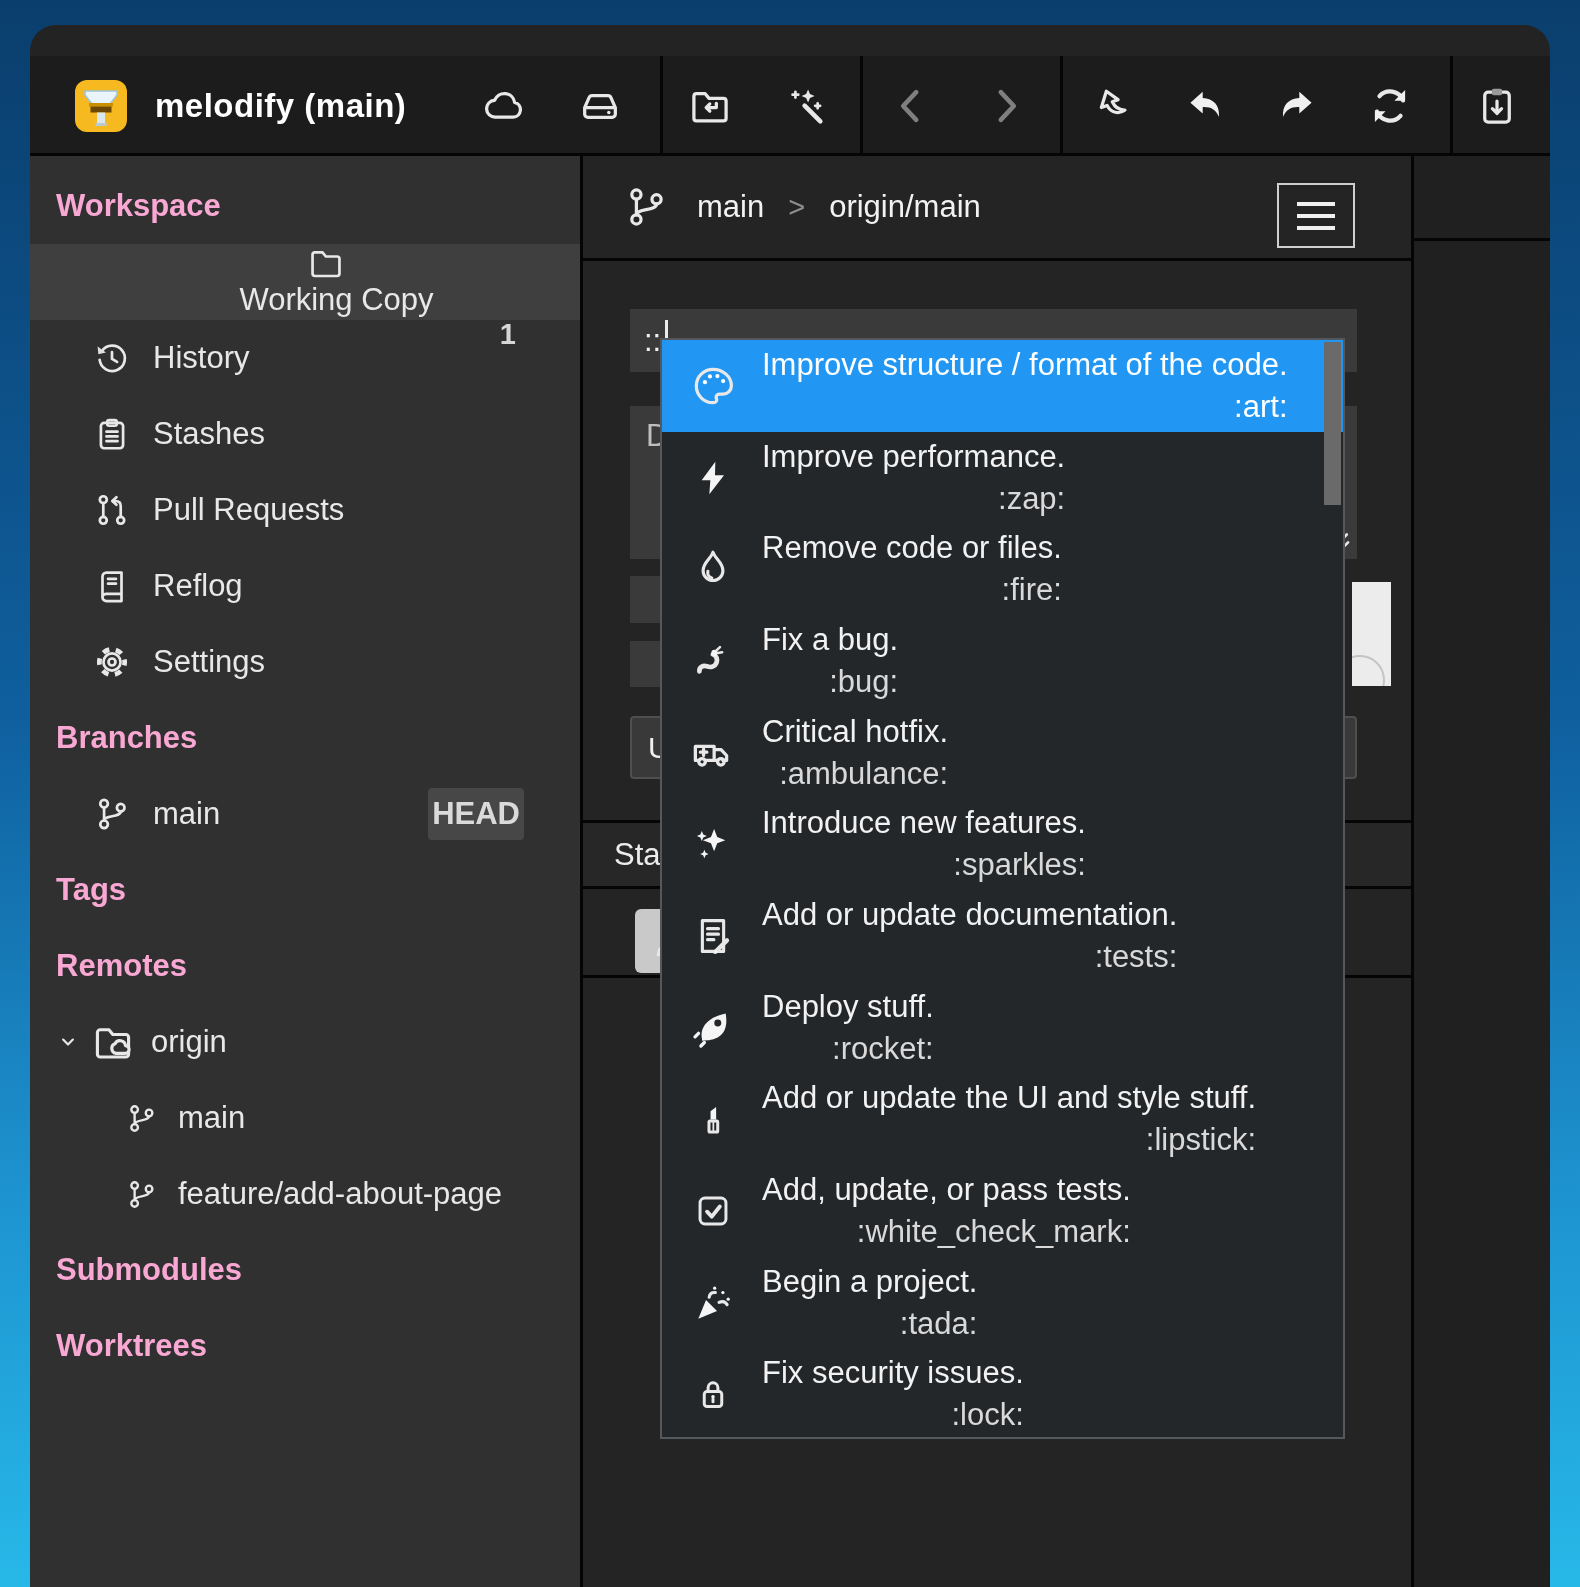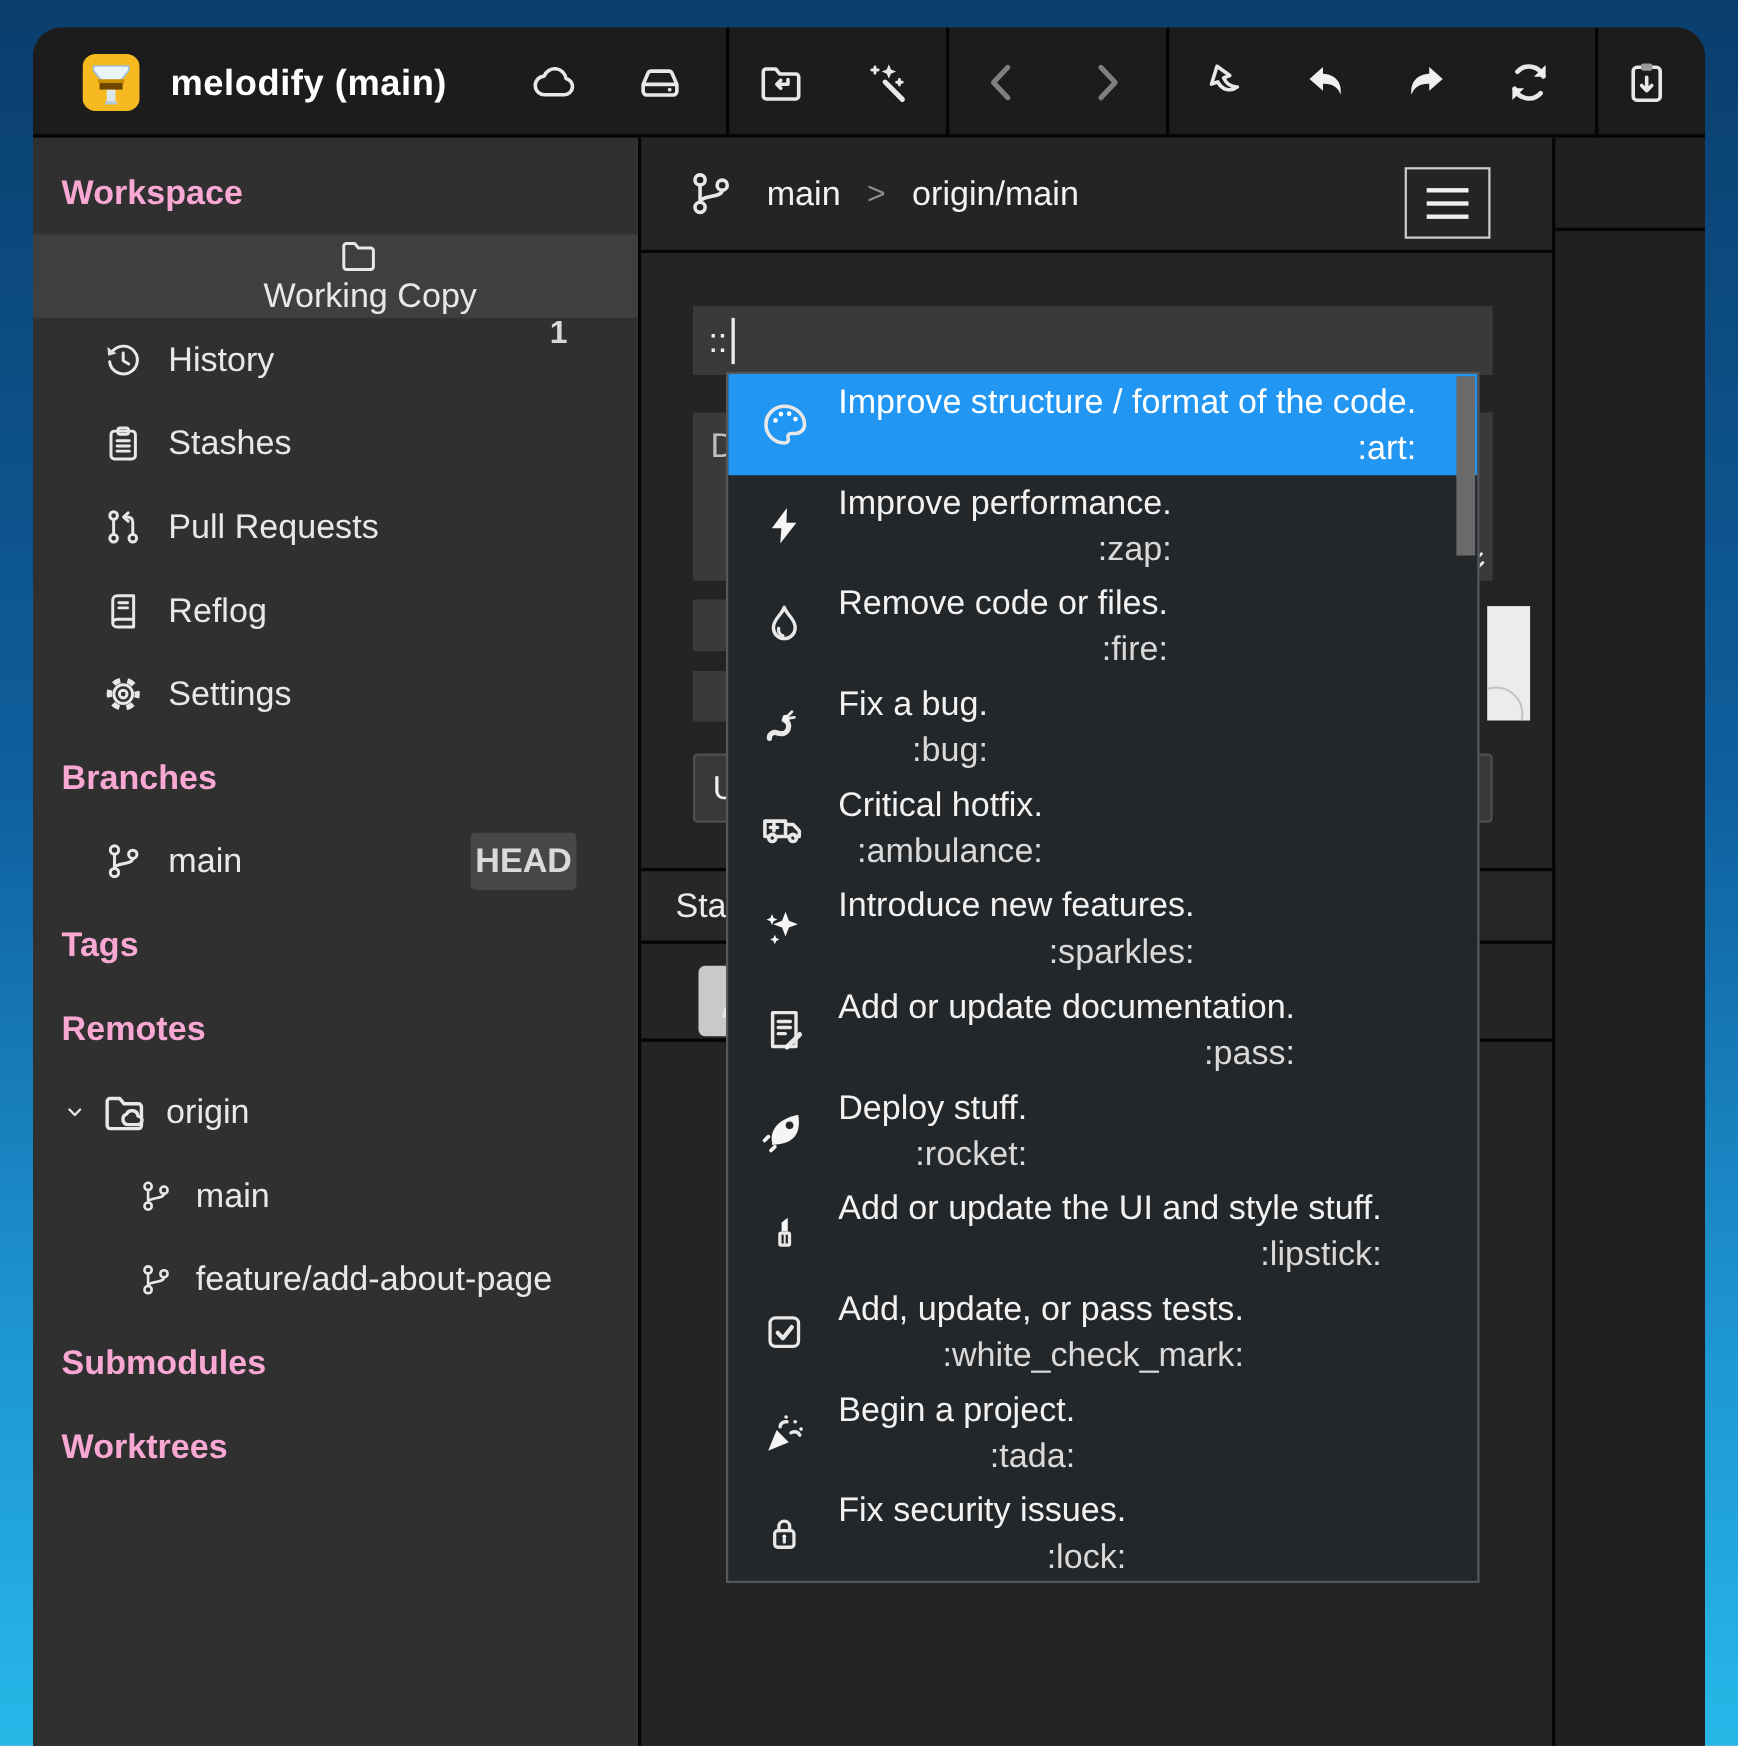--- a/index.html
+++ b/index.html
@@ -8,21 +8,21 @@
     position:relative; overflow:hidden;
     background:linear-gradient(180deg,#0a3e6d 0%,#0f5f9e 45%,#1d93cf 75%,#27b8e8 100%);
     font-family:"Liberation Sans","DejaVu Sans",sans-serif;
   }
   svg.svgi { fill:none; stroke:#e8e8e8; stroke-width:1.7; stroke-linecap:round; stroke-linejoin:round; display:block; }
 
   .window { position:absolute; left:30px; top:25px; width:1520px; height:1600px;
     background:#232323; border-radius:26px; overflow:hidden; display:flex; flex-direction:column; }
 
   
-  .titlebar { position:relative; height:100px; flex:none; background:#1c1c1c; border-bottom:3px solid #050505; }
+  .titlebar { position:relative; height:100px; flex:none; background:#1c1c1c; border-bottom:3px solid #050505;margin-top:31px; }
   .app-icon { position:absolute; left:45px; top:24px; width:52px; height:52px; }
   .win-title { position:absolute; left:125px; top:0; height:100px; display:flex; align-items:center;
     font-size:33px; font-weight:bold; color:#ffffff; letter-spacing:.5px; }
   .tb-icon { position:absolute; top:0; height:100px; width:56px; display:flex; align-items:center; justify-content:center; }
   .tb-div { position:absolute; top:0; width:3px; height:100px; background:#050505; }
 
   
   .content { flex:1; display:flex; min-height:0; }
   .sidebar { width:553px; flex:none; background:#303030; border-right:3px solid #050505; padding-top:12px; }
   .sb-header { height:76px; display:flex; align-items:center; padding-left:26px;
@@ -468,21 +468,21 @@
       <span class="dd-ic">
         <svg class="svgi" viewBox="0 0 24 24" width="44" height="44" stroke="#f5f5f5" stroke-width="1.5">
             <path d="M6.2 3.6 h11.6 v16.8 H6.2 z"></path>
             <path d="M9 8 h6 M9 11 h6 M9 14 h3.5"></path>
             <path d="M13.4 20.6 L19.6 14.4" stroke-width="2.4"></path>
             <path d="M12.2 21.8 l1.1-2.6 1.5 1.5 z" fill="#f5f5f5" stroke="none"></path>
           </svg>
       </span>
       <span class="dd-text">
           <span class="dd-desc">Add or update documentation.</span>
-          <span class="dd-code">:pass:</span>
+          <span class="dd-code">:tests:</span>
         </span>
     </div>
 
     <div class="dd-item">
       <span class="dd-ic">
         <svg class="svgi" viewBox="0 0 24 24" width="44" height="44">
             <path d="M6 18 C4.8 13 7.6 6.4 18.9 4.1 c2 11.3-4.5 14-9.8 14.6 l-3.1.3 z" fill="#f5f5f5" stroke="none"></path>
             <circle cx="14.6" cy="9.3" r="1.9" fill="#24272a" stroke="none"></circle>
             <path d="M4.1 14.9 L2.2 16.8 M7.3 19.9 L5.4 21.8" stroke="#f5f5f5" stroke-width="1.8"></path>
           </svg>

